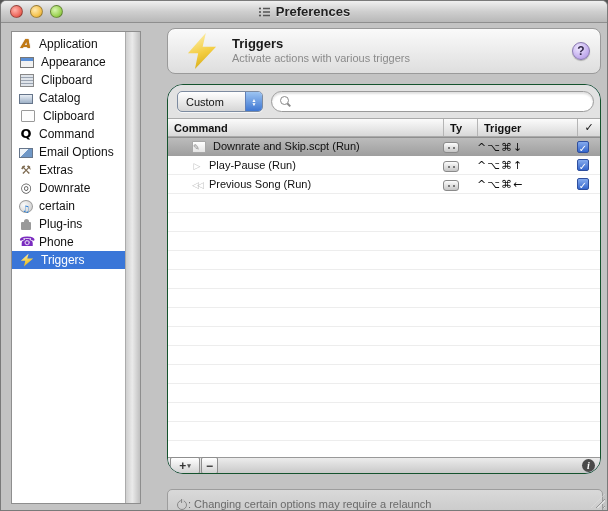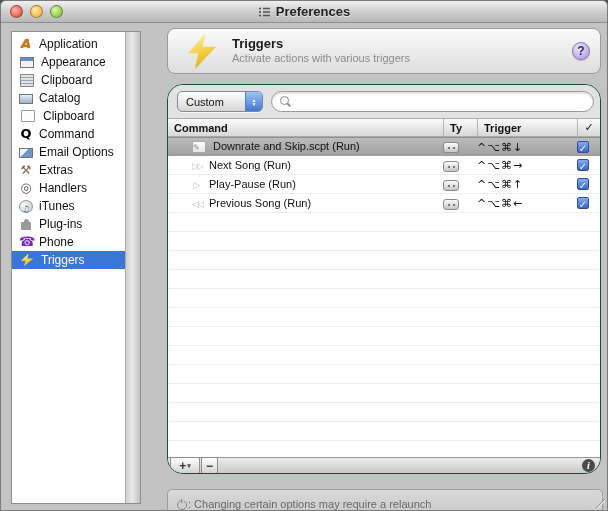--- a/index.html
+++ b/index.html
@@ -230,26 +230,26 @@
     <span class="lbl">Email Options</span>
   </div>
 
   <div class="side-item">
     <span class="ic" data-icon="extras-icon"></span>
     <span class="lbl">Extras</span>
   </div>
 
   <div class="side-item">
     <span class="ic" data-icon="handlers-icon"></span>
-    <span class="lbl">Handlers</span>
+    <span class="lbl">Downrate</span>
   </div>
 
   <div class="side-item">
     <span class="ic" data-icon="itunes-icon"></span>
-    <span class="lbl">iTunes</span>
+    <span class="lbl">certain</span>
   </div>
 
 
   <div class="side-item">
     <span class="ic" data-icon="plugins-icon"></span>
     <span class="lbl">Plug-ins</span>
   </div>
 
   <div class="side-item">
     <span class="ic" data-icon="phone-icon"></span>
@@ -303,33 +303,20 @@
     </span>
     <span class="c-ty">
       <span class="ic tyic" data-icon="hotkey-icon"></span>
     </span>
     <span class="c-trig">^⌥⌘↓</span>
     <span class="c-chk">
       <span class="checkbox"></span>
     </span>
   </div>
 
-  <div class="trow">
-    <span class="c-cmd">
-      <span class="ic ric" data-icon="fast-forward-icon"></span>
-      <span class="lbl">Next Song (Run)</span>
-    </span>
-    <span class="c-ty">
-      <span class="ic tyic" data-icon="hotkey-icon"></span>
-    </span>
-    <span class="c-trig">^⌥⌘→</span>
-    <span class="c-chk">
-      <span class="checkbox"></span>
-    </span>
-  </div>
 
   <div class="trow">
     <span class="c-cmd">
       <span class="ic ric" data-icon="play-icon"></span>
       <span class="lbl">Play-Pause (Run)</span>
     </span>
     <span class="c-ty">
       <span class="ic tyic" data-icon="hotkey-icon"></span>
     </span>
     <span class="c-trig">^⌥⌘↑</span>

